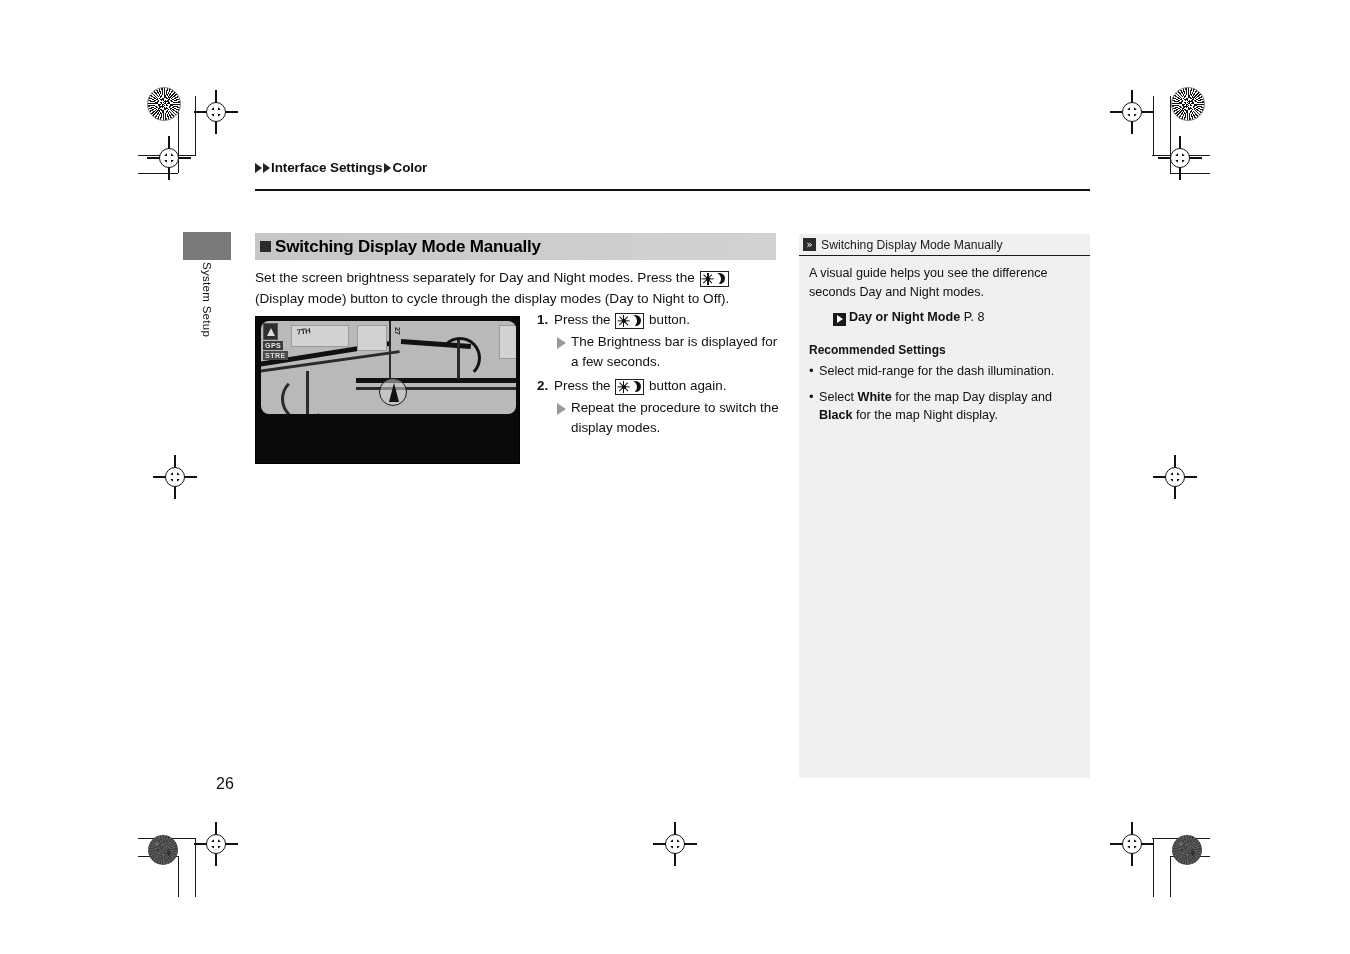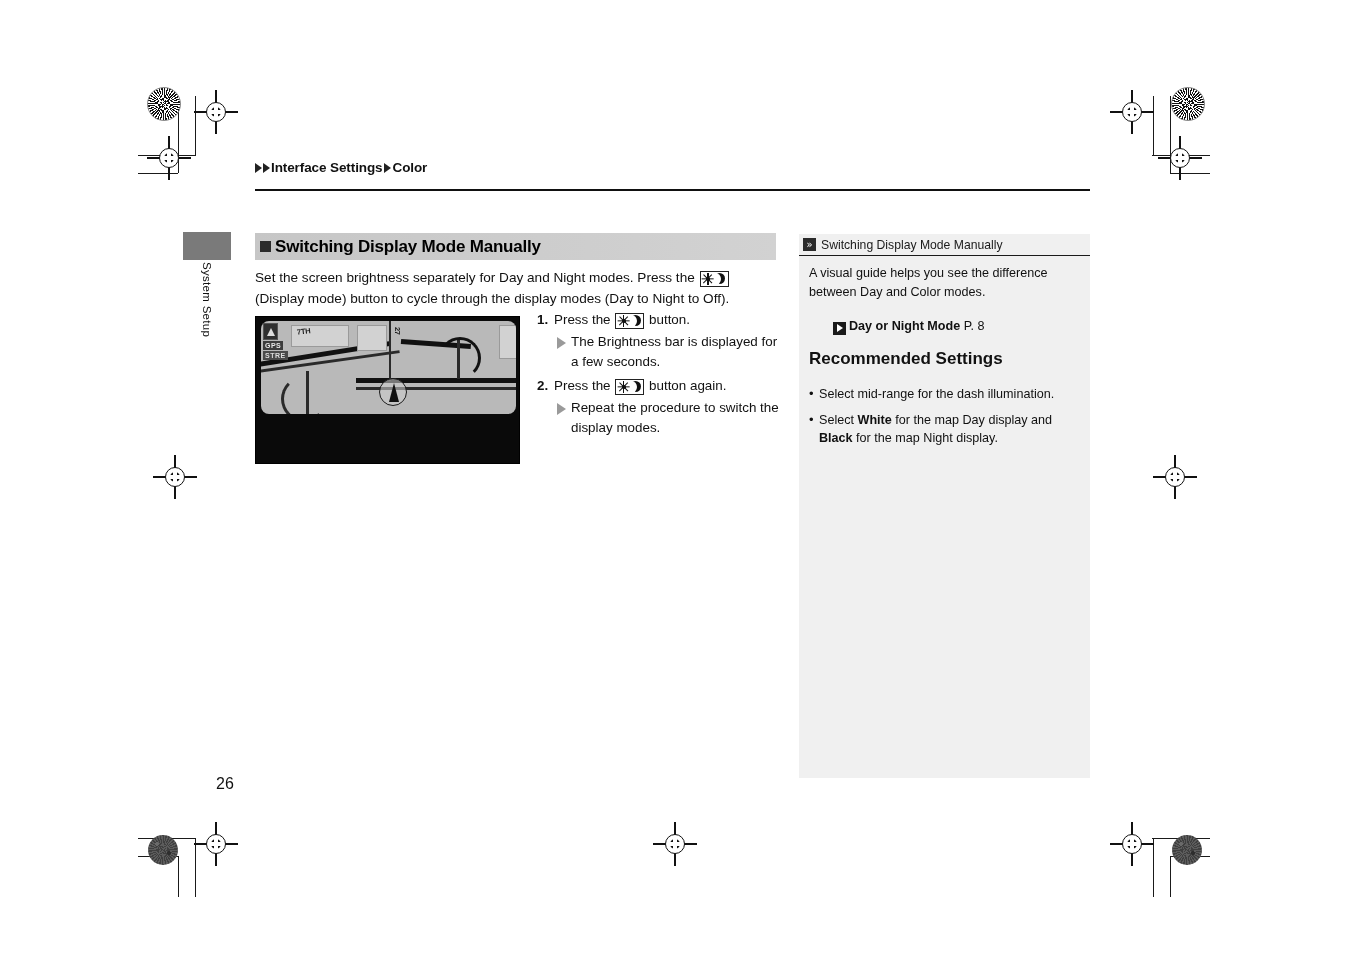--- a/index.html
+++ b/index.html
@@ -324,21 +324,21 @@
     display: inline-flex; align-items: center; justify-content: center;
     width: 13px; height: 13px; background: #1a1a1a;
     vertical-align: -2px; margin-right: 3px;
   }
   .link-icon::after {
     content: ""; width: 0; height: 0;
     border-left: 6px solid #fff;
     border-top: 4px solid transparent;
     border-bottom: 4px solid transparent;
   }
-  .rec-title { font-weight: 700; margin-top: 14px; margin-bottom: 17px; font-size: 17px; }
+  .rec-title { font-weight: 700; margin-top: 14px; margin-bottom: 3px; font-size: 12px; }
   .bullet-row { display: flex; margin-bottom: 7px; }
   .bullet-dot {
     flex: none; width: 10px; font-size: 13px; line-height: 18.5px; color: #111;
   }
   .bullet-text { flex: 1; }
 
   .page-num {
     position: absolute; left: 216px; top: 775px;
     font-size: 16px; color: #111;
   }
@@ -534,22 +534,22 @@
       <div class="sub-text">Repeat the procedure to switch the display modes.</div>
     </div>
   </div>
 
   <div class="side-panel">
     <div class="side-head">
       <div class="side-chev">»</div>
       <div class="side-head-title">Switching Display Mode Manually</div>
     </div>
     <div class="side-body">
-      <div>A visual guide helps you see the difference between Day and Color modes.</div>
-      <div style="margin-top:16px;padding-left:24px;"><span class="link-icon"></span><b>Day or Night Mode</b> <span>P. 8</span></div>
+      <div>A visual guide helps you see the difference seconds Day and Night modes.</div>
+      <div style="margin-top:7px;padding-left:24px;"><span class="link-icon"></span><b>Day or Night Mode</b> <span>P. 8</span></div>
 
       <div class="rec-title">Recommended Settings</div>
 
       <div class="bullet-row">
         <div class="bullet-dot">•</div>
         <div class="bullet-text">Select mid-range for the dash illumination.</div>
       </div>
       <div class="bullet-row">
         <div class="bullet-dot">•</div>
         <div class="bullet-text"><span>Select </span><b>White</b><span> for the map Day display and </span><b>Black</b><span> for the map Night display.</span></div>

